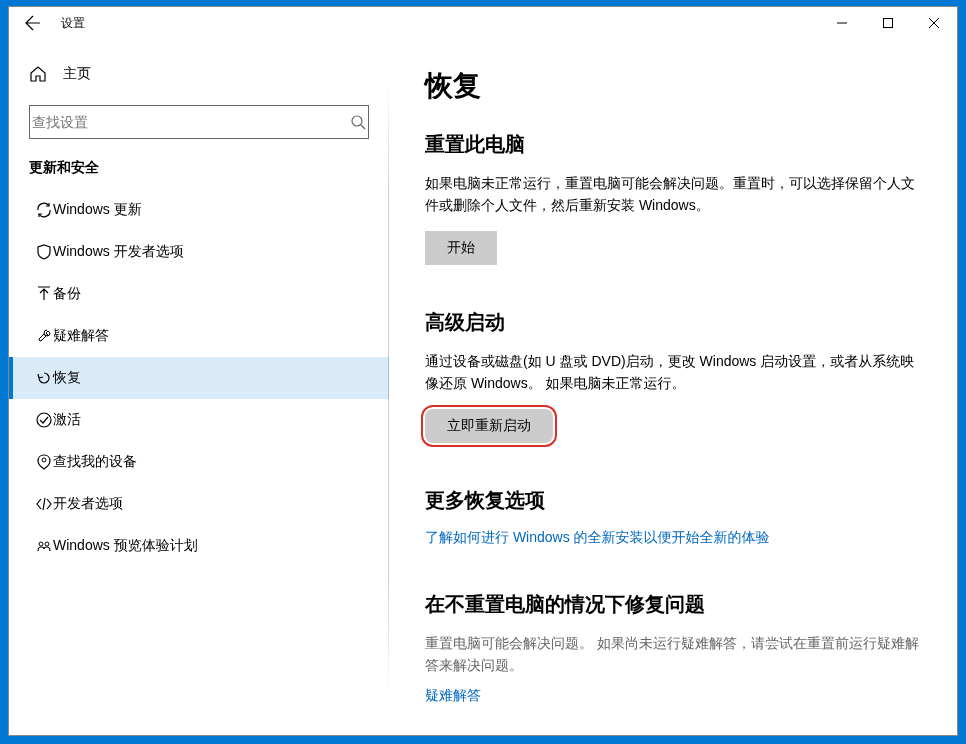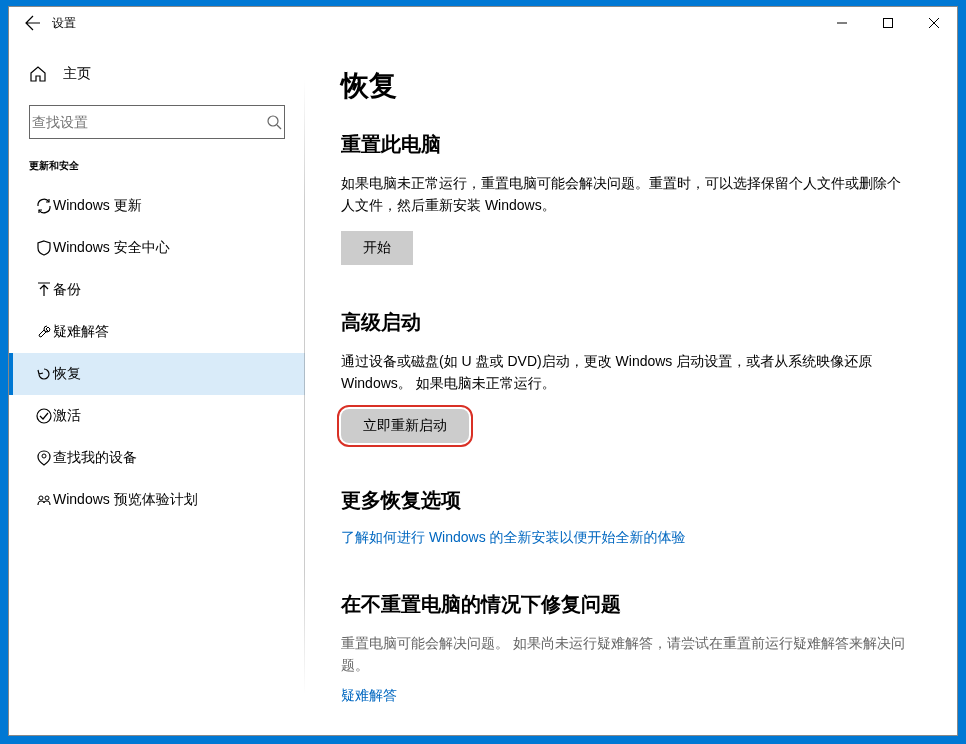--- a/index.html
+++ b/index.html
@@ -1,30 +1,30 @@
 <!DOCTYPE html>
 <html><head>
   <meta charset="utf-8">
   <style>
     * { margin: 0; padding: 0; box-sizing: border-box; }
     body { font-family: "Microsoft YaHei", "Segoe UI", sans-serif; background: #0078d4; display: flex; justify-content: center; align-items: flex-start; padding: 6px; }
     .window { width: 950px; height: 730px; background: #fff; position: relative; overflow: hidden; border: 1px solid #888; }
     .titlebar { height: 32px; display: flex; align-items: center; justify-content: space-between; padding-left: 12px; }
-    .titlebar-left { display: flex; align-items: center; gap: 7px; }
+    .titlebar-left { display: flex; align-items: center; gap: 16px; }
     .back-btn { width: 24px; height: 24px; display: flex; align-items: center; justify-content: center; cursor: pointer; }
     .titlebar-title { font-size: 12px; color: #000; }
     .window-controls { display: flex; }
     .win-ctrl { width: 46px; height: 32px; display: flex; align-items: center; justify-content: center; cursor: pointer; }
     .content { display: flex; height: calc(100% - 32px); }
-    .sidebar { width: 296px; padding: 18px 0 0 0; overflow-y: auto; position: relative; }
+    .sidebar { width: 380px; padding: 18px 0 0 0; overflow-y: auto; position: relative; }
     .home-row { display: flex; align-items: center; gap: 16px; padding: 8px 20px; cursor: pointer; font-size: 14px; }
     .search-box { margin: 14px 20px 0 20px; height: 34px; border: 1px solid #666; display: flex; align-items: center; padding: 0 2px; background: #fff; }
     .search-box input { flex: 1; border: none; outline: none; font-size: 14px; background: transparent; font-family: inherit; }
     .search-icon { width: 16px; height: 16px; color: #666; }
-    .section-title { padding: 20px 20px 12px 20px; font-size: 10px; font-weight: 600; }
+    .section-title { padding: 20px 20px 12px 20px; font-size: 14px; font-weight: 600; }
     .nav-item { display: flex; align-items: center; padding: 12px 20px 12px 26px; font-size: 14px; cursor: pointer; position: relative; }
     .nav-item.active { background: #d9ebf9; }
     .nav-item.active::before { content: ""; position: absolute; left: 0; top: 0; bottom: 0; width: 4px; background: #0078d4; }
     .nav-icon { width: 18px; height: 18px; display: flex; align-items: center; justify-content: center; flex-shrink: 0; }
     .main { flex: 1; padding: 28px 36px 0 36px; overflow-y: auto; position: relative; }
     .sidebar::after { content:""; position: absolute; right: 0; top: 40px; bottom: 40px; width: 1px; background: linear-gradient(to bottom, rgba(0,0,0,0), rgba(0,0,0,0.2) 20%, rgba(0,0,0,0.2) 80%, rgba(0,0,0,0)); }
     h1.page-title { font-size: 28px; font-weight: 600; margin-bottom: 26px; }
     h2.section-h { font-size: 20px; font-weight: 600; margin-bottom: 14px; }
     p.section-desc { font-size: 14px; line-height: 1.6; color: #000; margin-bottom: 14px; max-width: 560px; }
     .btn { display: inline-block; padding: 8px 22px; background: #ccc; border: none; font-size: 14px; cursor: pointer; font-family: inherit; color: #000; }
@@ -97,21 +97,21 @@
             </svg>
           </span>
         <span>Windows 更新</span>
       </div>
       <div class="nav-item">
         <span class="nav-icon">
             <svg width="18" height="18" viewBox="0 0 18 18">
               <path d="M9 2 L15 4 L15 9 C15 13 12 15 9 16 C6 15 3 13 3 9 L3 4 Z" stroke="#000" stroke-width="1.2" fill="none"></path>
             </svg>
           </span>
-        <span>Windows 安全中心</span>
+        <span>Windows 开发者选项</span>
       </div>
       <div class="nav-item">
         <span class="nav-icon">
             <svg width="18" height="18" viewBox="0 0 18 18">
               <path d="M9 15 L9 4 M5 8 L9 4 L13 8 M3 2 L15 2" stroke="#000" stroke-width="1.2" fill="none"></path>
             </svg>
           </span>
         <span>备份</span>
       </div>
       <div class="nav-item">
@@ -140,20 +140,28 @@
         <span>激活</span>
       </div>
       <div class="nav-item">
         <span class="nav-icon">
             <svg width="18" height="18" viewBox="0 0 18 18">
               <circle cx="9" cy="7" r="2" stroke="#000" fill="none"></circle>
               <path d="M9 2 C5 2 3 5 3 8 C3 12 9 16 9 16 C9 16 15 12 15 8 C15 5 13 2 9 2 Z" stroke="#000" stroke-width="1.2" fill="none"></path>
             </svg>
           </span>
         <span>查找我的设备</span>
+      </div>
+      <div class="nav-item">
+        <span class="nav-icon">
+            <svg width="18" height="18" viewBox="0 0 18 18">
+              <path d="M6 4 L2 9 L6 14 M12 4 L16 9 L12 14 M10 3 L8 15" stroke="#000" stroke-width="1.2" fill="none"></path>
+            </svg>
+          </span>
+        <span>开发者选项</span>
       </div>
       <div class="nav-item">
         <span class="nav-icon">
             <svg width="18" height="18" viewBox="0 0 18 18">
               <circle cx="6" cy="7" r="2" stroke="#000" fill="none"></circle>
               <circle cx="12" cy="7" r="2" stroke="#000" fill="none"></circle>
               <path d="M3 14 C3 11 5 10 6 10 C8 10 9 11 9 12 C9 11 10 10 12 10 C13 10 15 11 15 14" stroke="#000" stroke-width="1.2" fill="none"></path>
             </svg>
           </span>
         <span>Windows 预览体验计划</span>

